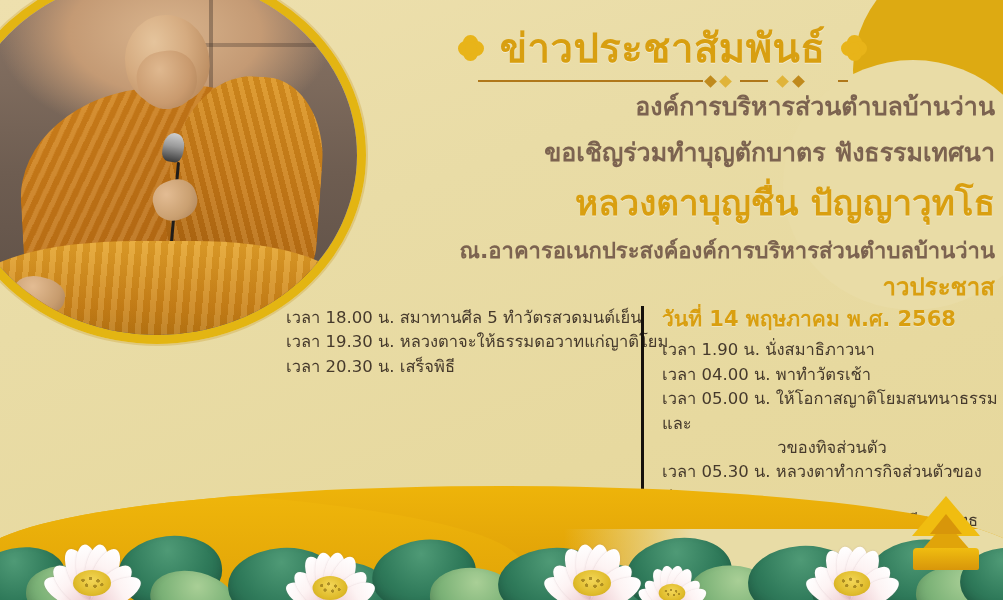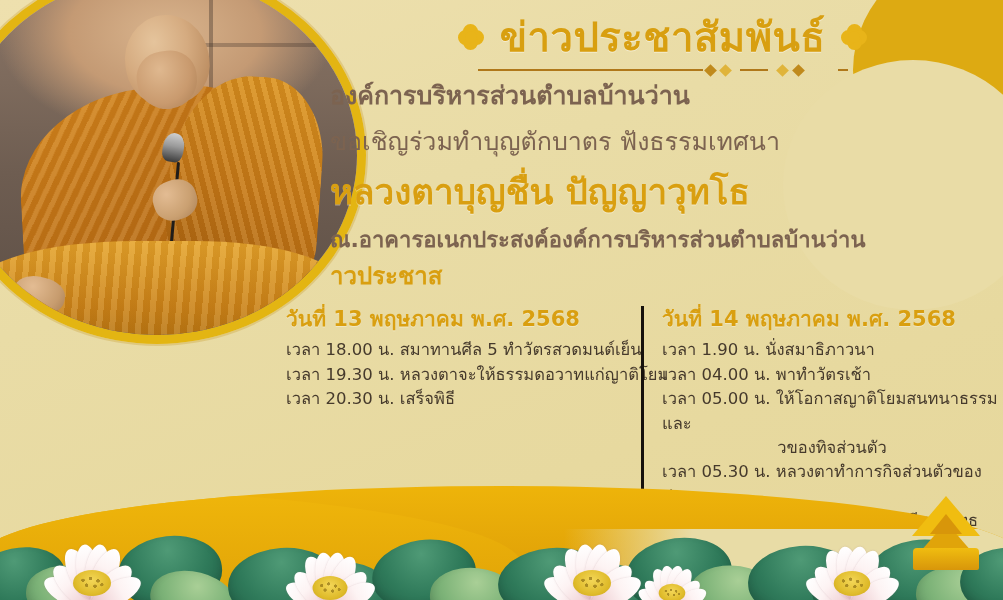--- a/index.html
+++ b/index.html
@@ -104,21 +104,21 @@
     position:absolute;left:63%;top:0;width:4px;height:36%;
     background:rgba(60,48,40,.38);
   }
   .m-wallline2{
     position:absolute;left:58%;top:19%;width:42%;height:4px;
     background:rgba(60,48,40,.30);
   }
 
   
   .header{
-    position:absolute;left:330px;top:14px;width:665px;text-align:left;
+    position:absolute;left:330px;top:25px;width:665px;text-align:right;
   }
   .title-row{
     display:flex;align-items:center;justify-content:center;gap:16px;
   }
   .quatrefoil{
     width:26px;height:26px;position:relative;flex:0 0 auto;
   }
   .quatrefoil i{
     position:absolute;width:15px;height:15px;border-radius:50% 50% 50% 0;
     background:#e8b419;
@@ -153,21 +153,21 @@
     transform:rotate(45deg);
   }
   .divider .d1{left:228px;}
   .divider .d2{left:243px;background:#e0b43a;}
   .divider .d3{left:300px;background:#e0b43a;}
   .divider .d4{left:316px;}
   .org-line{
     font-size:25px;font-weight:bold;color:#7c6350;margin-top:2px;line-height:1.35;
   }
   .invite-line{
-    font-size:25px;font-weight:normal;color:#7c6350;margin-top:12px;line-height:1.35;
+    font-size:25px;font-weight:bold;color:#7c6350;margin-top:12px;line-height:1.35;
   }
   .monk-name{
     font-size:35px;font-weight:bold;color:#d99f10;margin-top:12px;line-height:1.25;
     text-shadow:0 1px 0 rgba(255,255,255,.4);
   }
   .venue-line{
     font-size:22px;font-weight:bold;color:#7c6350;margin-top:11px;line-height:1.35;
   }
   .agenda-word{
     font-size:24px;font-weight:bold;color:#d99f10;margin-top:7px;line-height:1.2;
@@ -325,21 +325,20 @@
     <div class="monk-name">หลวงตาบุญชื่น ปัญญาวุทโธ</div>
 
     <div class="venue-line">ณ.อาคารอเนกประสงค์องค์การบริหารส่วนตำบลบ้านว่าน</div>
 
     <div class="agenda-word">าวประชาส</div>
   </div>
 
   <div class="schedule">
 
     <div class="col col-left">
-      <div class="day-head">วันที่ 13 พฤษภาคม พ.ศ. 2568</div>
       <div>
           <div class="sched-item">เวลา 18.00 น. สมาทานศีล 5 ทำวัตรสวดมนต์เย็น</div>
           <div class="sched-item">เวลา 19.30 น. หลวงตาจะให้ธรรมดอวาทแก่ญาติโยม</div>
           <div class="sched-item">เวลา 20.30 น. เสร็จพิธี</div>
         </div>
     </div>
 
     <div class="vrule"></div>
 
     <div class="col col-right">

